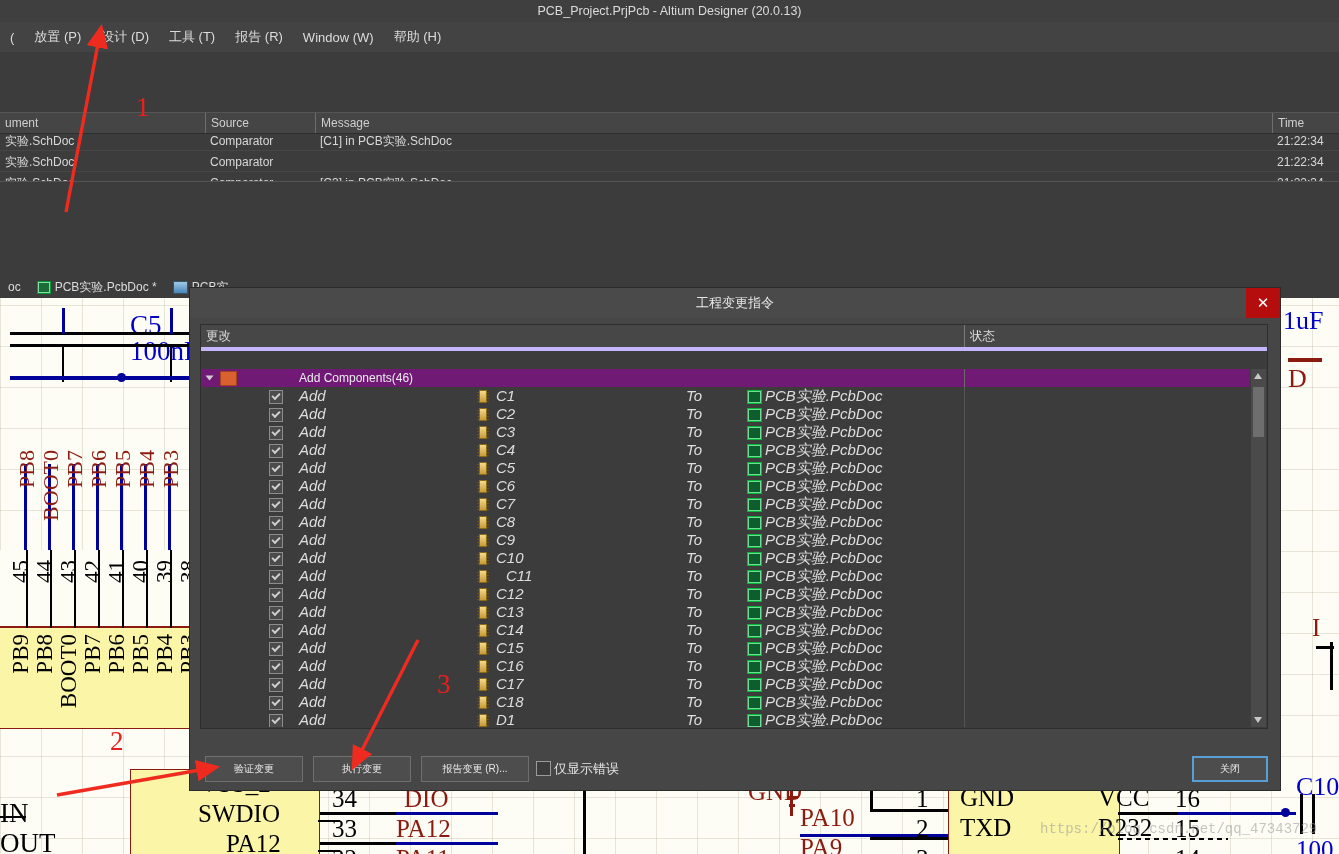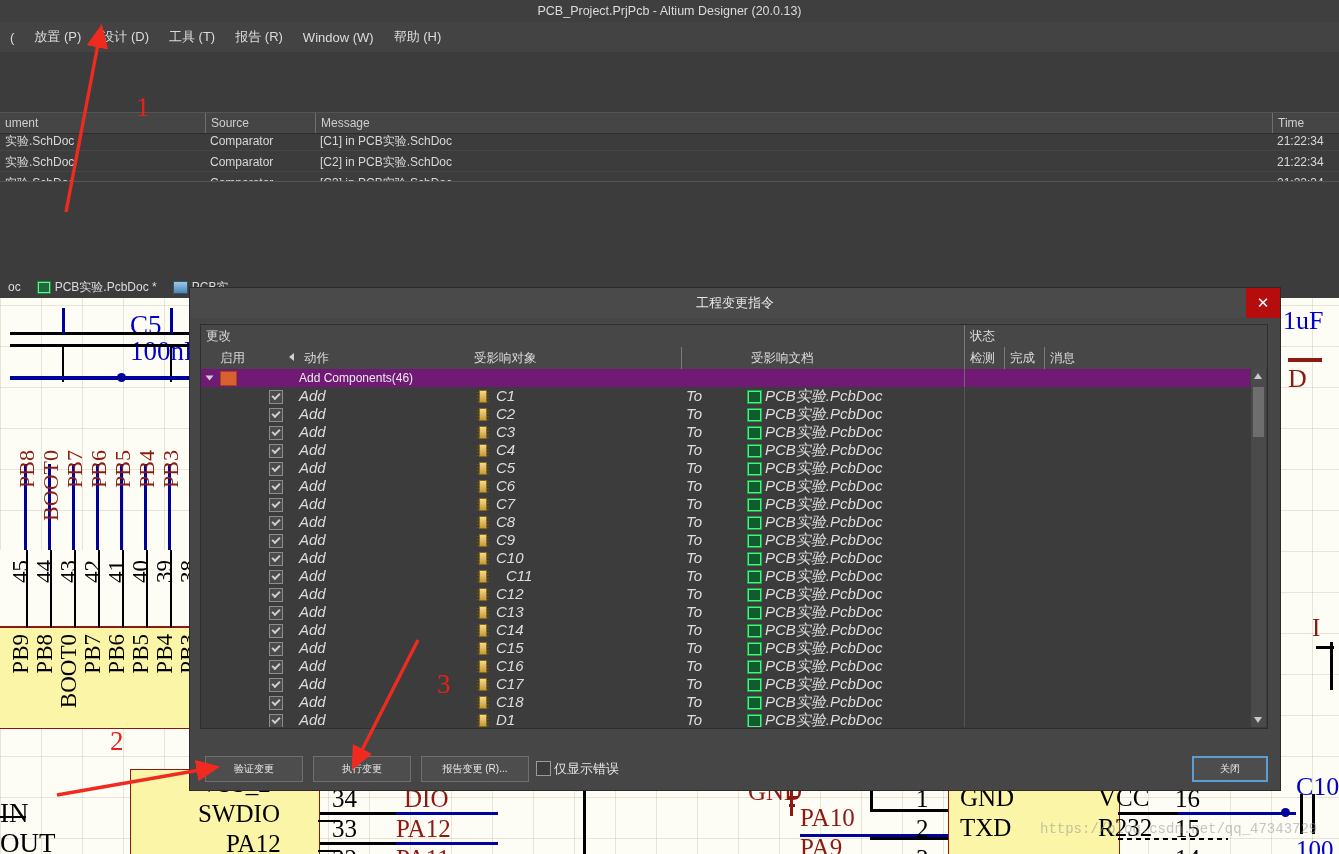--- a/index.html
+++ b/index.html
@@ -282,21 +282,20 @@
   </div>
   <div class="mrow" style="top:24px;">
     <div class="mcell" style="left:0;width:205px;">实验.SchDoc</div>
     <div class="mcell" style="left:205px;width:110px;">Comparator</div>
     <div class="mcell" style="left:315px;width:910px;">[C1] in PCB实验.SchDoc</div>
     <div class="mcell" style="left:1272px;width:67px;">21:22:34</div>
   </div>
   <div class="mrow" style="top:45px;">
     <div class="mcell" style="left:0;width:205px;">实验.SchDoc</div>
     <div class="mcell" style="left:205px;width:110px;">Comparator</div>
-    <div class="mcell" style="left:315px;width:910px;">[C2] in PCB实验.SchDoc</div>
     <div class="mcell" style="left:1272px;width:67px;">21:22:34</div>
   </div>
   <div class="mrow" style="top:66px;height:15px;overflow:hidden;">
     <div class="mcell" style="left:0;width:205px;">实验.SchDoc</div>
     <div class="mcell" style="left:205px;width:110px;">Comparator</div>
     <div class="mcell" style="left:315px;width:910px;">[C3] in PCB实验.SchDoc</div>
     <div class="mcell" style="left:1272px;width:67px;">21:22:34</div>
   </div>
 </div>
 <div id="msgbot"></div>
@@ -321,31 +320,20 @@
     <span>工程变更指令</span>
   </div>
   <div id="dlgclose">
     <span>✕</span>
   </div>
 
   <div id="dlgbody">
     <div id="grouphdr">
       <div class="ghd" style="left:0;width:763px;">更改</div>
       <div class="ghd sep" style="left:763px;width:286px;">状态</div>
-    </div>
-    <div id="colhdr">
-      <div class="chd" style="left:14px;width:72px;">启用</div>
-      <div class="tri" style="left:88px;transform:rotate(180deg);border-left:5px solid #cfcfcf;border-top:4px solid transparent;border-bottom:4px solid transparent;"></div>
-      <div class="chd" style="left:98px;width:170px;">动作</div>
-      <div class="chd" style="left:268px;width:212px;">受影响对象</div>
-      <div class="chd sep" style="left:480px;width:65px;"></div>
-      <div class="chd" style="left:545px;width:218px;">受影响文档</div>
-      <div class="chd sep" style="left:763px;width:40px;">检测</div>
-      <div class="chd sep" style="left:803px;width:40px;">完成</div>
-      <div class="chd sep" style="left:843px;width:206px;">消息</div>
     </div>
 
     <div id="rowsclip">
       <div class="grouprow" style="top:0;">
         <div class="tri" style="left:6px;top:5px;border-left:5px solid #cfcfcf;border-top:4px solid transparent;border-bottom:4px solid transparent;transform:rotate(90deg);"></div>
         <div class="folder" style="left:19px;"></div>
         <div class="cell" style="left:98px;">Add Components(46)</div>
         <div style="position:absolute;left:763px;top:0;width:1px;height:18px;background:#6a6a6a;"></div>
       </div>
       <div id="rowhost">

